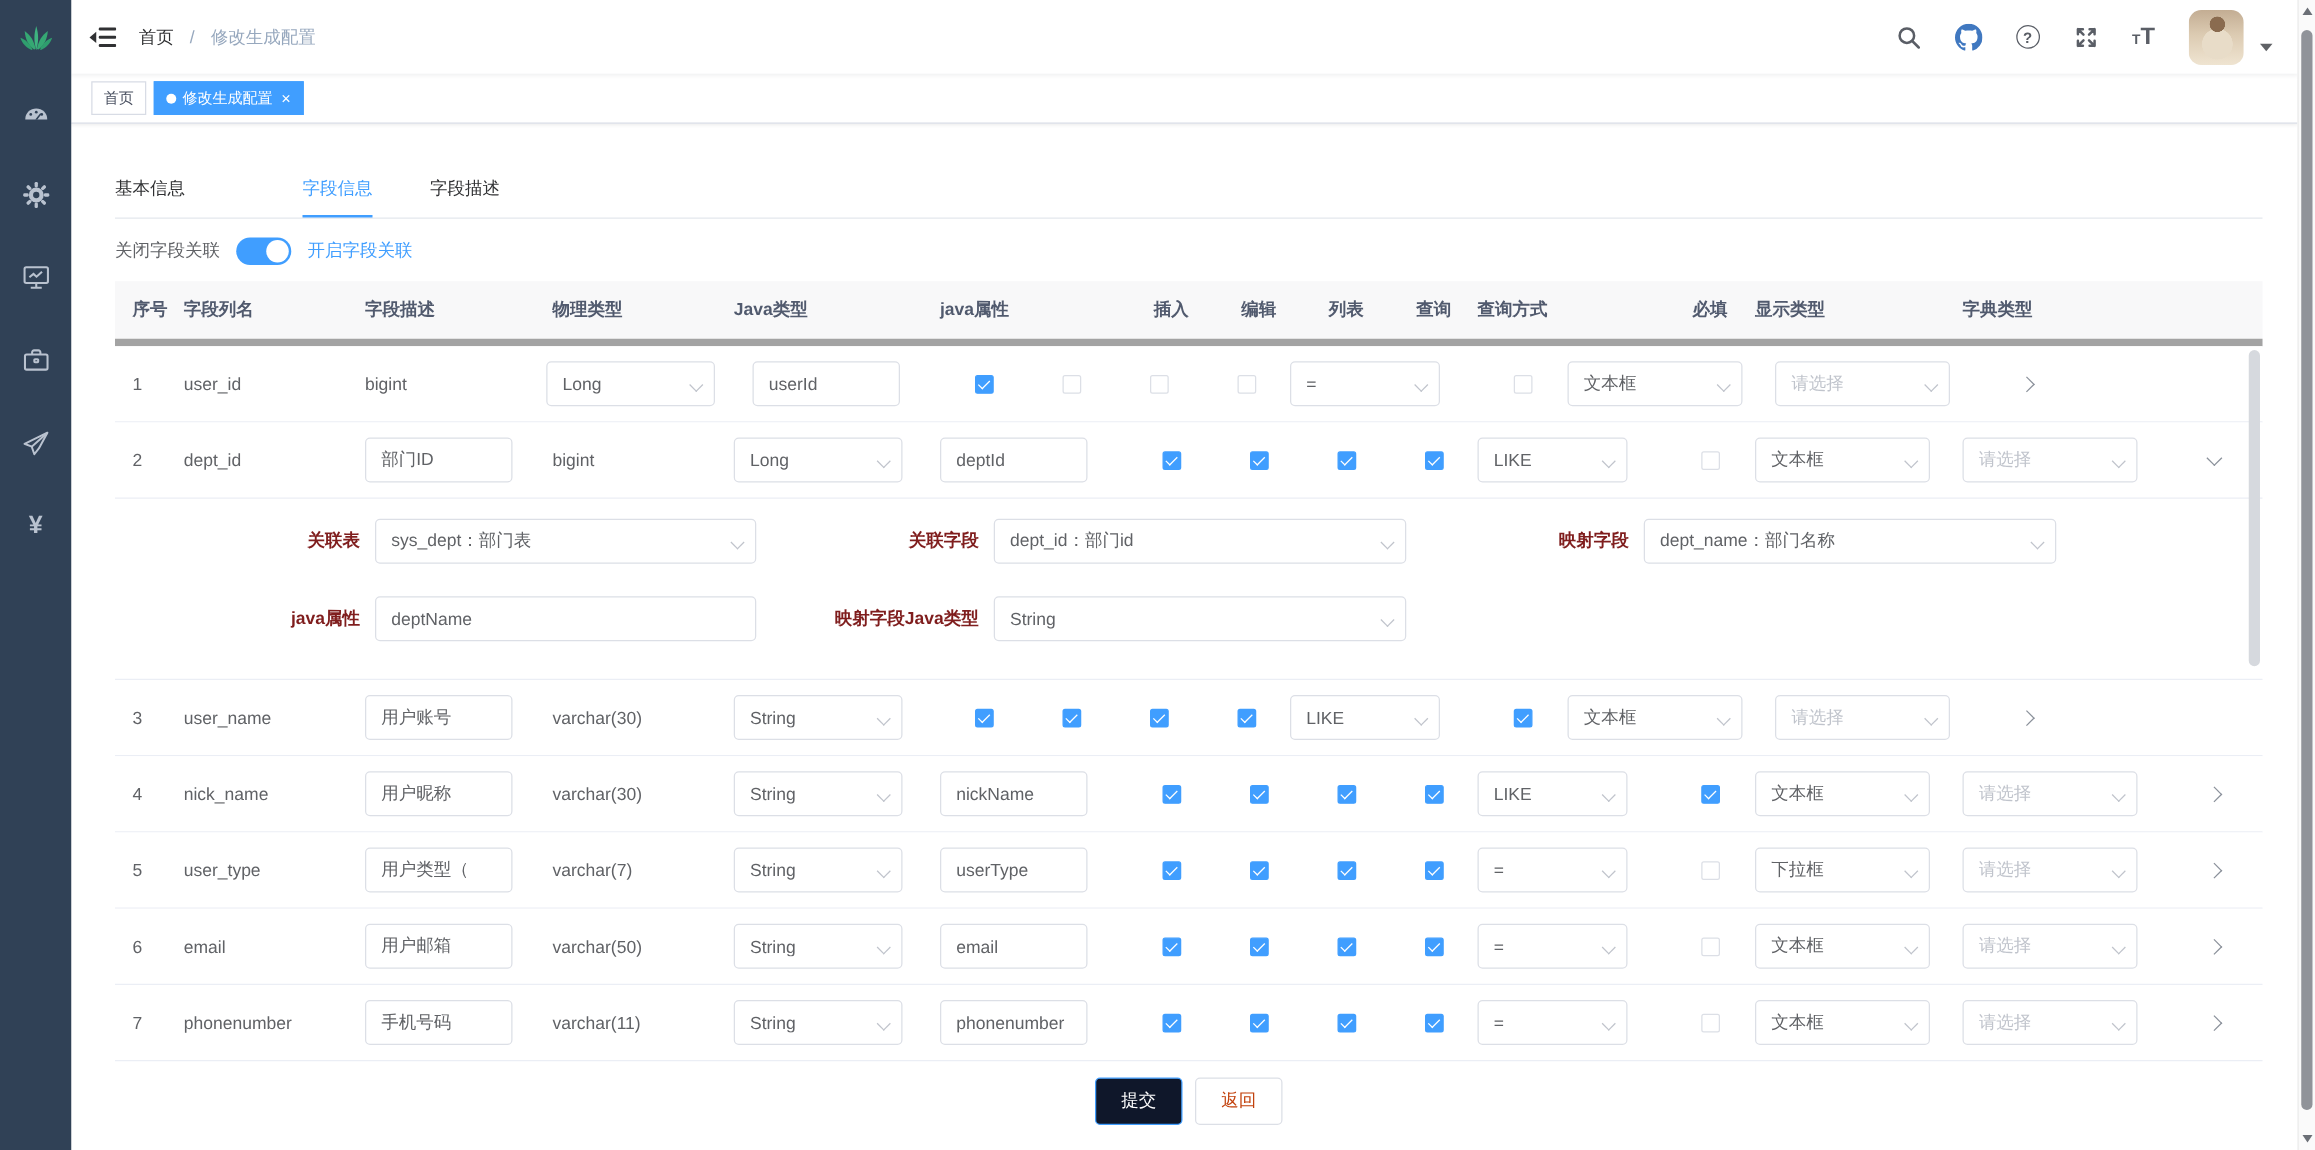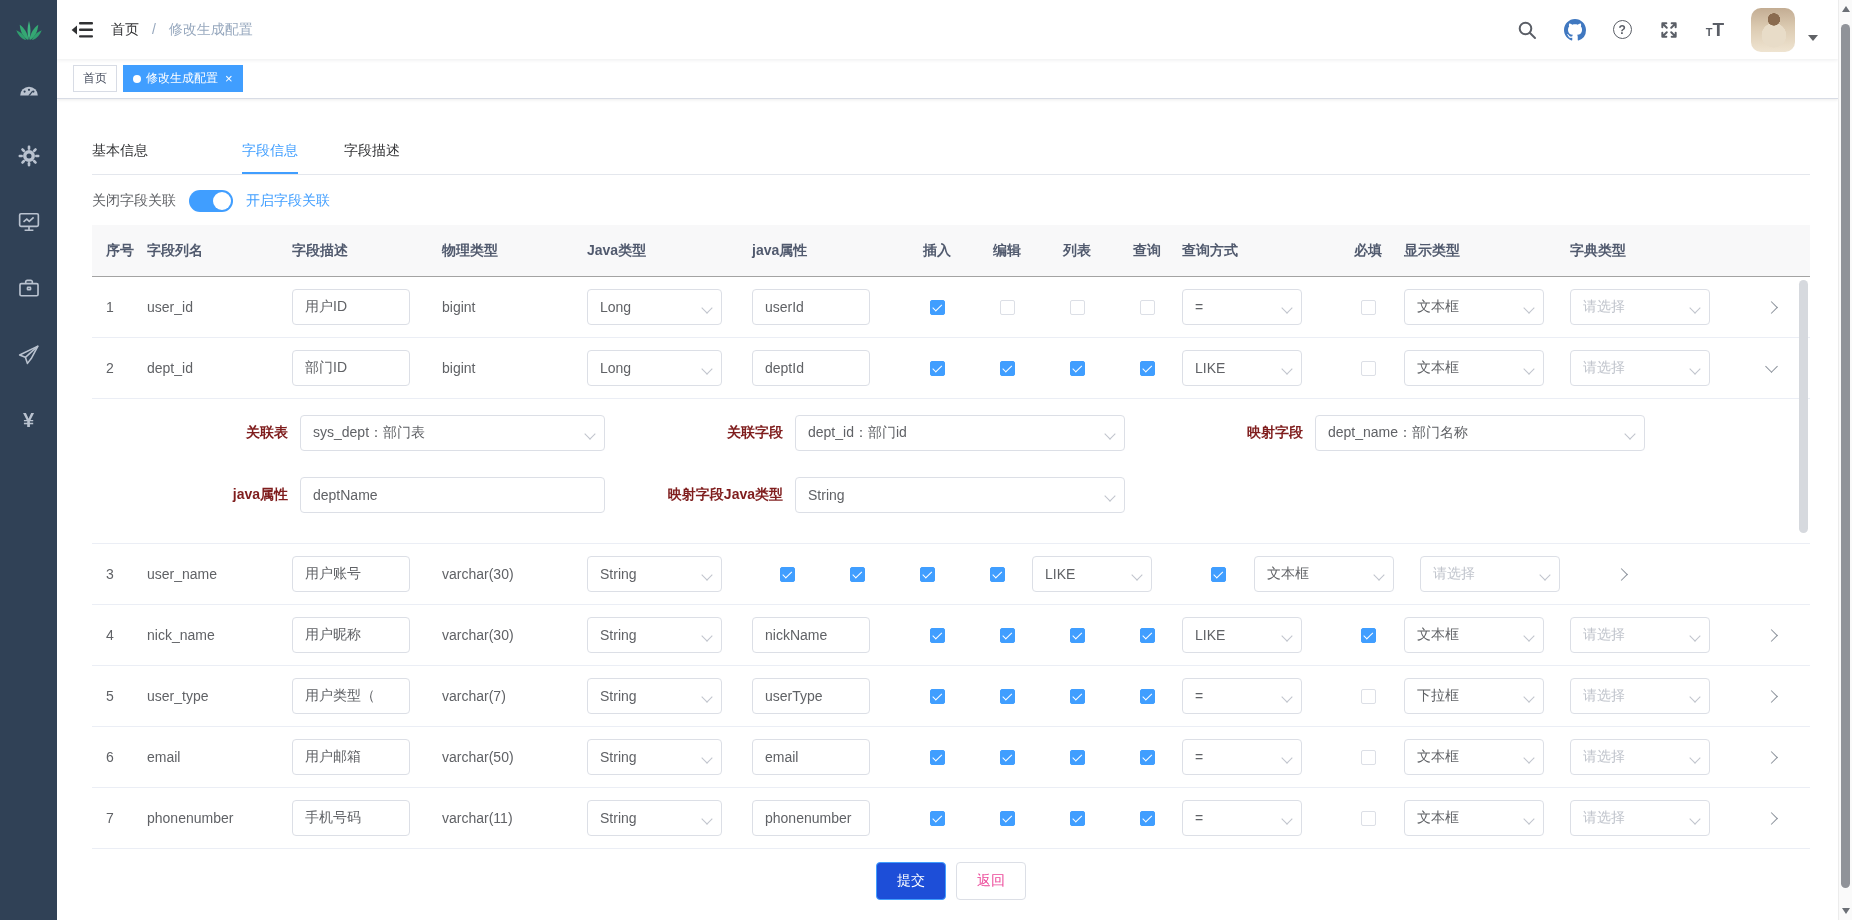--- a/index.html
+++ b/index.html
@@ -57,21 +57,21 @@
   .tab.active { color:#409eff; border-bottom:2px solid #409eff;margin-left:48px; }
 
   .toggle-row { margin-top:15px; display:flex; align-items:center; }
   .sw-off-label { color:#606266; }
   .switch { width:44px; height:22px; border-radius:11px; background:#409eff; position:relative; margin:0 13px; cursor:pointer; }
   .switch::after { content:""; position:absolute; right:2px; top:2px; width:18px; height:18px; border-radius:50%; background:#fff; }
   .sw-on-label { color:#409eff; }
 
   
   .table-wrap { position:relative; width:1718px; margin-top:13px; }
-  .t-header { display:flex; align-items:center; height:52px; background:#f8f8f9; border-bottom:1px solid #a3a3a3; font-weight:bold; color:#515a6e; }
+  .t-header { display:flex; align-items:center; height:52px; background:#f8f8f9; border-bottom:6px solid #a3a3a3; font-weight:bold; color:#515a6e; }
   .t-row { display:flex; align-items:center; height:61px; border-bottom:1px solid #ebeef5; background:#fff; }
   .cell { display:flex; align-items:center; height:100%; }
   .c-seq   { width:55px; padding-left:14px; }
   .c-name  { width:145px; }
   .c-desc  { width:150px; }
   .c-phys  { width:145px; }
   .c-jtype { width:165px; }
   .c-jfield{ width:150px; }
   .c-ck    { width:70px; justify-content:center; }
   .c-qm    { width:150px; }
@@ -103,22 +103,22 @@
   .ef-label { font-weight:bold; color:#7f1d1d; text-align:right; padding-right:12px; }
   .lw1 { width:208px; } .lw2 { width:190px; } .lw3 { width:190px; }
   .sel.big, .inp.big { width:305px; }
   .sel.big2 { width:330px; }
 
   .inner-thumb { position:absolute; right:2px; top:55px; width:9px; height:253px; border-radius:5px; background:#d6d9de; cursor:pointer; }
 
   
   .footer { width:1718px; display:flex; justify-content:center; gap:10px; margin-top:13px; }
   .btn { height:38px; padding:0 20px; border-radius:4px; font-size:14px; cursor:pointer; font-family:inherit; }
-  .btn-primary { background:#1d4ed8; border:1px solid #409eff; color:#fff; }
-  .btn-default { background:#fff; border:1px solid #dcdfe6; color:#ec4899;text-align:center; }
+  .btn-primary { background:#0f172a; border:1px solid #409eff; color:#fff; }
+  .btn-default { background:#fff; border:1px solid #dcdfe6; color:#c2410c;text-align:center; }
 </style>
 </head>
 <body>
 
 <div class="sidebar">
   <div class="logo">
     <svg width="30" height="30" viewBox="0 0 24 24">
       <path d="M12 21c-1.6-5.5-1.6-10 0-15.5 1.6 5.5 1.6 10 0 15.5z" fill="#3eb380"></path>
       <path d="M10.6 20.5C6.8 17.6 5 13.8 4.6 8.6c3.8 2.8 6 6.3 7 11.6l-1 .3z" fill="#35a873"></path>
       <path d="M13.4 20.5c3.8-2.9 5.6-6.7 6-11.9-3.8 2.8-6 6.3-7 11.6l1 .3z" fill="#35a873"></path>
@@ -276,23 +276,20 @@
         <div class="cell c-exp"></div>
       </div>
       <div id="t-body">
           <div class="t-row">
             <div class="cell c-seq">
               <span>1</span>
             </div>
             <div class="cell c-name">
               <span>user_id</span>
             </div>
-            <div class="cell c-desc">
-              <input class="inp" type="text" value="用户ID" style="">
-            </div>
             <div class="cell c-phys">
               <span>bigint</span>
             </div>
             <div class="cell c-jtype">
               <div class="sel">
                 <span class="sel-text">Long</span>
                 <span class="sel-caret"></span>
               </div>
             </div>
             <div class="cell c-jfield">

